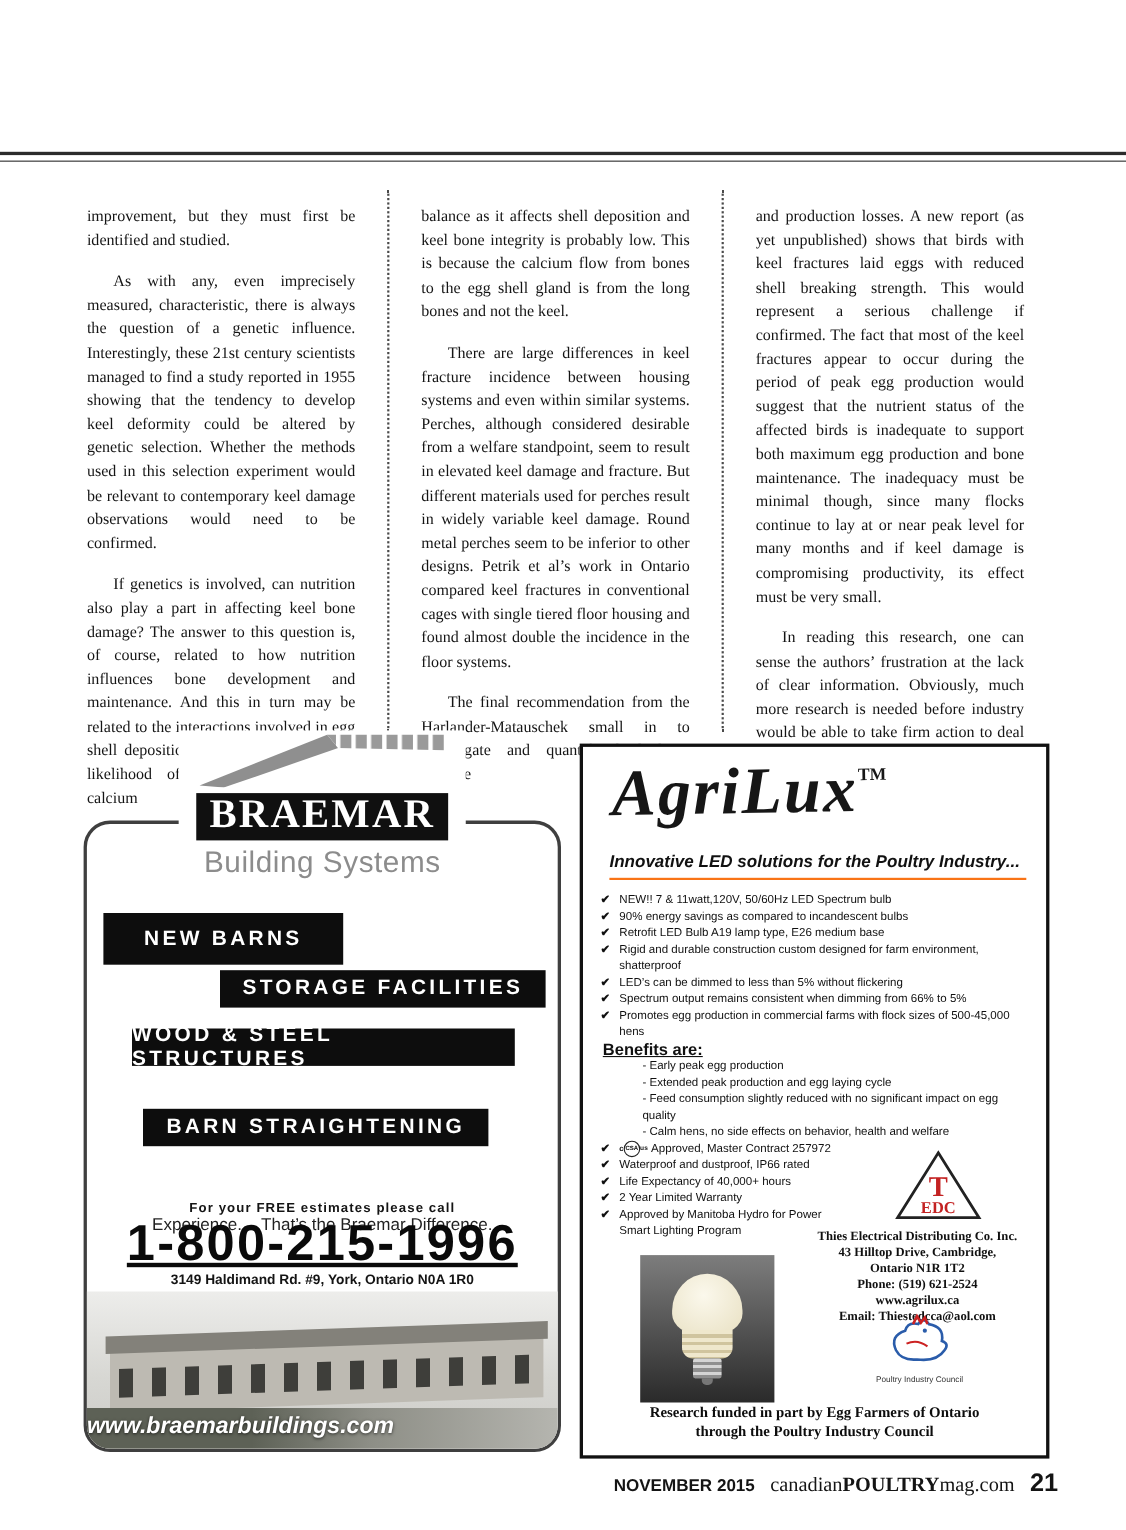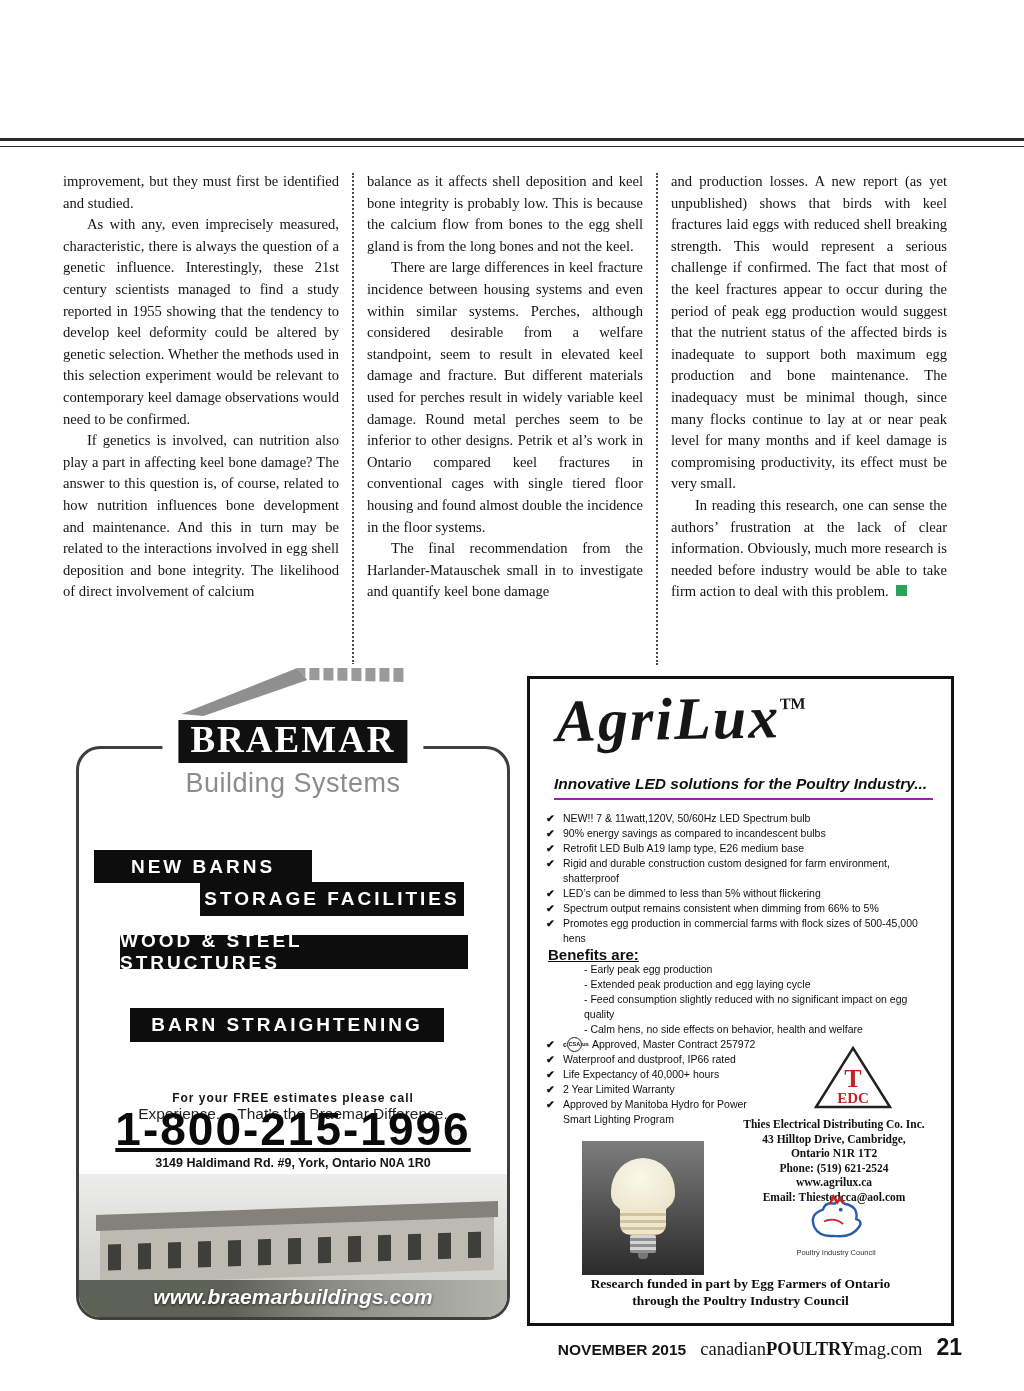--- a/index.html
+++ b/index.html
@@ -5,52 +5,52 @@
   html,body{margin:0;padding:0;background:#fff;}
   .page{position:relative;width:1024px;height:1391px;background:#ffffff;overflow:hidden;font-family:"Liberation Serif",serif;color:#141414;}
 
   
   .rule-thick{position:absolute;top:138px;left:0;width:1024px;height:3px;background:#2b2b2b;}
   .rule-thin{position:absolute;top:146px;left:0;width:1024px;height:1px;background:#2b2b2b;}
 
   
   .article{position:absolute;left:63px;top:171px;width:884px;display:flex;}
   .col{width:282px;font-size:14.6px;line-height:21.6px;text-align:justify;}
-  .col p{margin:0;}
+  .col p{margin:16px;}
   .col p.ind{text-indent:24px;}
   .sep{border-left:2px dotted #4a4a4a;margin:2px 13px 0 13px;height:492px;}
   .endsq{display:inline-block;width:11px;height:11px;background:#2aa25c;margin-left:7px;}
 
   
   .braemar{position:absolute;left:76px;top:664px;width:434px;height:656px;font-family:"Liberation Sans",sans-serif;}
   .b-box{position:absolute;left:0;right:0;top:82px;bottom:0;border:3px solid #3f3f3f;border-radius:24px;}
   .b-logo{position:absolute;top:0;left:50%;transform:translateX(-50%);background:#fff;padding:0 16px;text-align:center;z-index:2;}
   .b-name{display:block;background:#101010;color:#fff;font-family:"Liberation Serif",serif;font-weight:bold;font-size:37px;letter-spacing:2px;padding:1px 12px 3px;line-height:1.05;}
   .b-sub{display:block;color:#8c8c8c;font-size:27px;margin-top:5px;letter-spacing:0.5px;}
   .bar{position:absolute;background:#0d0d0d;color:#fff;font-weight:bold;letter-spacing:3px;font-size:19px;display:flex;align-items:center;justify-content:center;z-index:1;}
-  .bar1{left:18px;top:166px;width:218px;height:33px;margin-top:20px;}
-  .bar2{left:124px;top:218px;width:264px;height:34px;}
+  .bar1{left:18px;top:166px;width:218px;height:47px;}
+  .bar2{left:124px;top:218px;width:296px;height:34px;}
   .bar3{left:44px;top:271px;width:348px;height:34px;}
   .bar4{left:54px;top:344px;width:314px;height:34px;}
   .b-exp{position:absolute;top:404px;width:100%;text-align:center;font-size:15.5px;color:#1f1f1f;margin-top:37px;}
   .b-free{position:absolute;top:427px;width:100%;text-align:center;font-size:12px;font-weight:bold;letter-spacing:1px;}
   .b-phone{position:absolute;top:438px;width:100%;text-align:center;font-size:46px;font-weight:bold;letter-spacing:2px;color:#0a0a0a;text-decoration:underline;}
   .b-addr{position:absolute;top:492px;width:100%;text-align:center;font-size:12.5px;font-weight:bold;}
   .b-photo{position:absolute;left:3px;right:3px;bottom:3px;top:510px;border-radius:0 0 21px 21px;overflow:hidden;background:linear-gradient(#ededeb,#d7d7d3 55%,#cccbc7);}
   .bld{position:absolute;left:5%;right:3%;top:34%;height:38%;background:#bdbab2;transform:skewY(-2deg);}
   .bld-roof{position:absolute;left:-1%;right:-1%;top:-28%;height:30%;background:#83817a;}
   .bld-win{position:absolute;left:2%;right:2%;top:28%;height:48%;background:repeating-linear-gradient(90deg,#3e3e3a 0 13px,rgba(0,0,0,0) 13px 30px);}
   .grass{position:absolute;left:0;right:0;bottom:0;height:26%;background:linear-gradient(90deg,#5d6156 0 35%,#8d8e86 60%,#b5b5af);}
-  .b-web{position:absolute;bottom:8px;width:100%;text-align:center;color:#fff;font-weight:bold;font-style:italic;font-size:21px;text-shadow:0 1px 3px rgba(0,0,0,.7);z-index:2;}
+  .b-web{position:absolute;bottom:8px;width:100%;text-align:left;color:#fff;font-weight:bold;font-style:italic;font-size:21px;text-shadow:0 1px 3px rgba(0,0,0,.7);z-index:2;}
 
   
   .agrilux{position:absolute;left:527px;top:676px;width:421px;height:644px;border:3px solid #111;background:#fff;font-family:"Liberation Sans",sans-serif;}
   .a-logo{position:absolute;top:6px;left:26px;font-family:"Liberation Serif",serif;font-weight:bold;font-style:italic;font-size:60px;letter-spacing:2px;color:#161616;transform:rotate(-1deg);}
   .a-logo sup{font-size:16px;font-style:normal;vertical-align:28px;letter-spacing:0;}
-  .a-tag{position:absolute;top:96px;left:24px;right:18px;font-weight:bold;font-style:italic;font-size:15.5px;border-bottom:2px solid #a21caf;padding-bottom:5px;color:#111;}
+  .a-tag{position:absolute;top:96px;left:24px;right:18px;font-weight:bold;font-style:italic;font-size:15.5px;border-bottom:2px solid #f97316;padding-bottom:5px;color:#111;}
   .a-list{position:absolute;top:132px;left:16px;right:16px;font-size:10.5px;line-height:15px;color:#101010;}
   .item{display:flex;}
   .chk{width:17px;font-weight:bold;flex:none;}
   .itxt{flex:1;}
   .benefits-label{font-weight:bold;font-size:15px;margin:1px 0 0 2px;text-decoration:underline;}
   .benefit{padding-left:38px;}
   .narrow{max-width:205px;}
   .csa-wrap{display:inline-flex;align-items:center;margin-right:3px;font-weight:bold;}
   .csa-c{font-size:7px;}
   .csa-circle{display:inline-flex;align-items:center;justify-content:center;width:13px;height:13px;border:1.3px solid #222;border-radius:50%;font-size:5.5px;font-weight:bold;}

